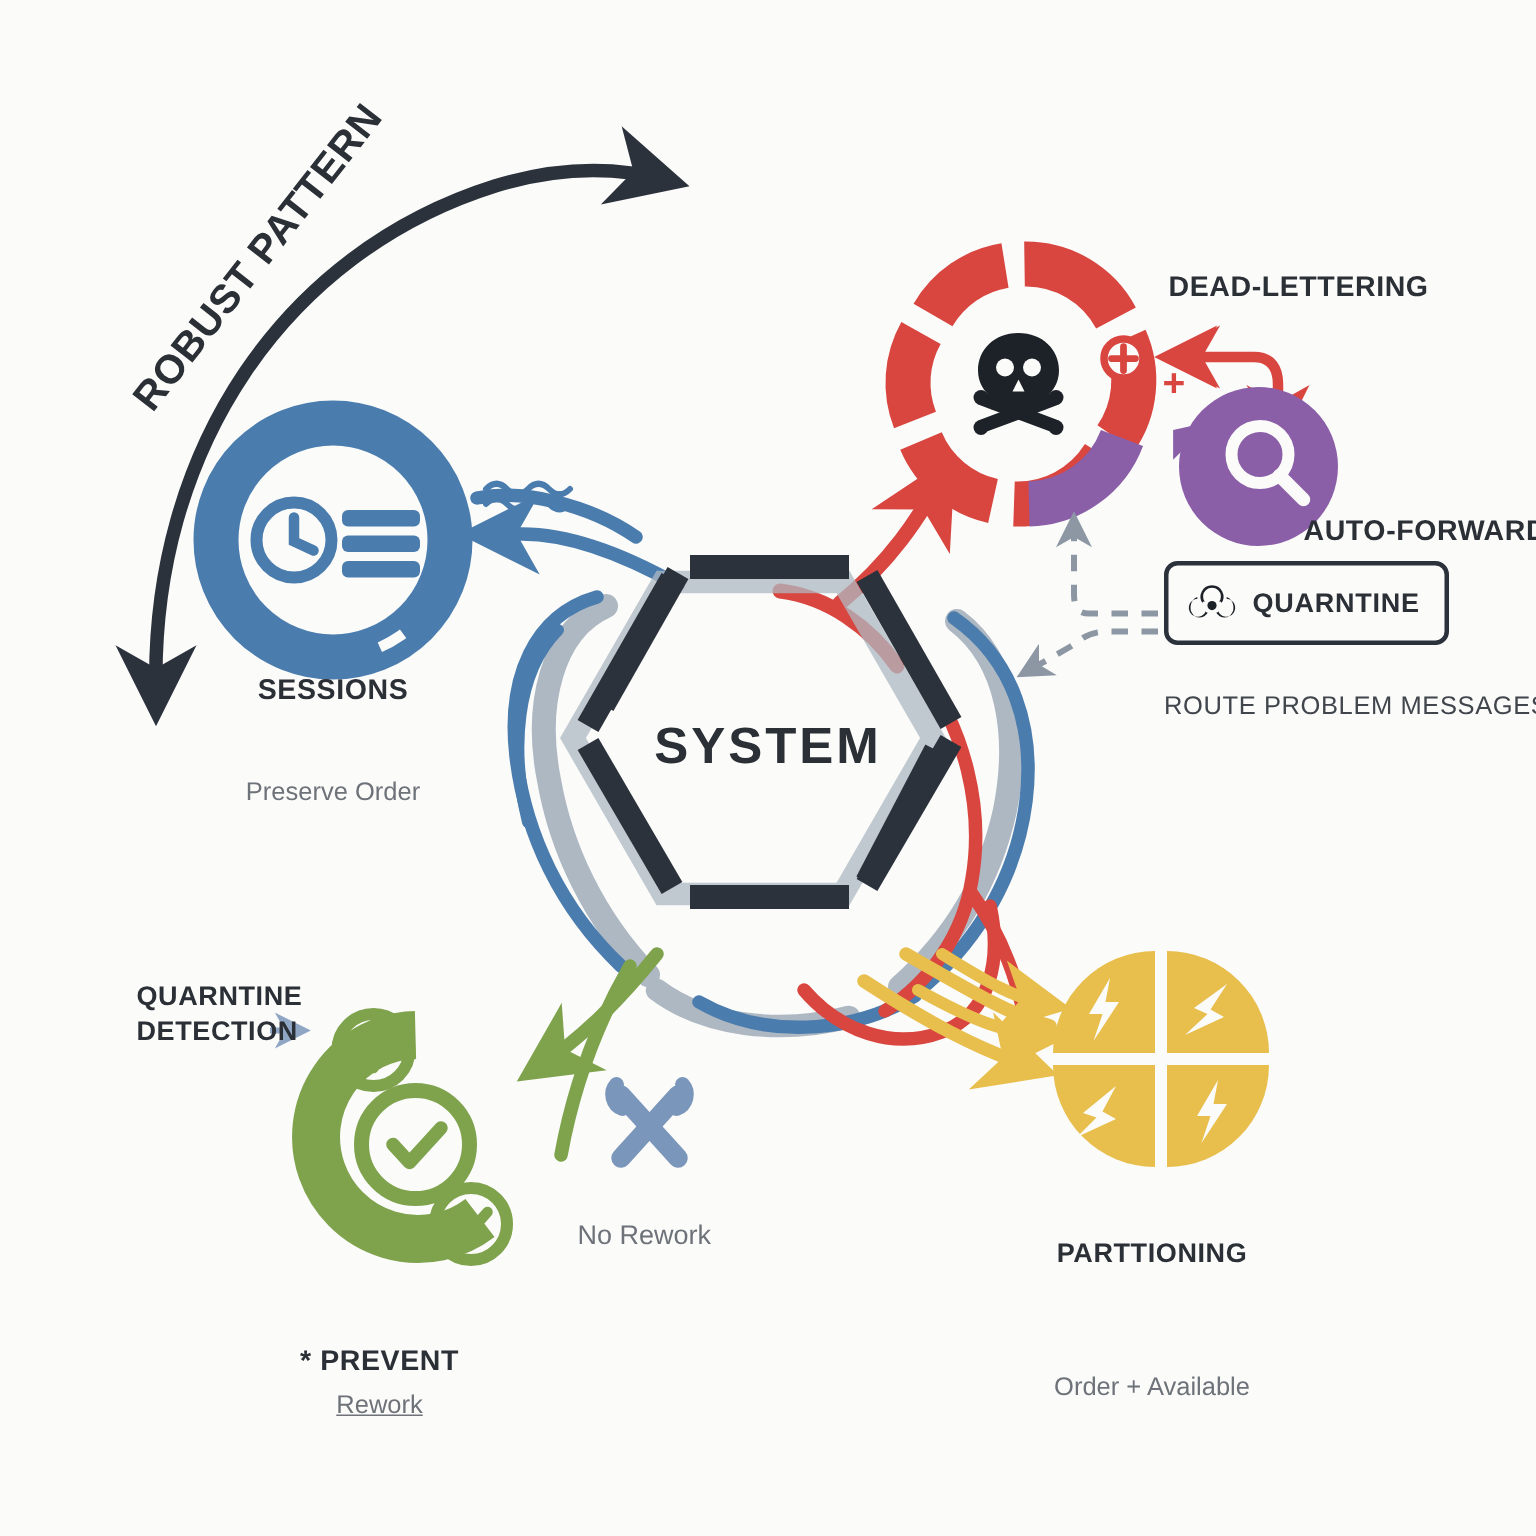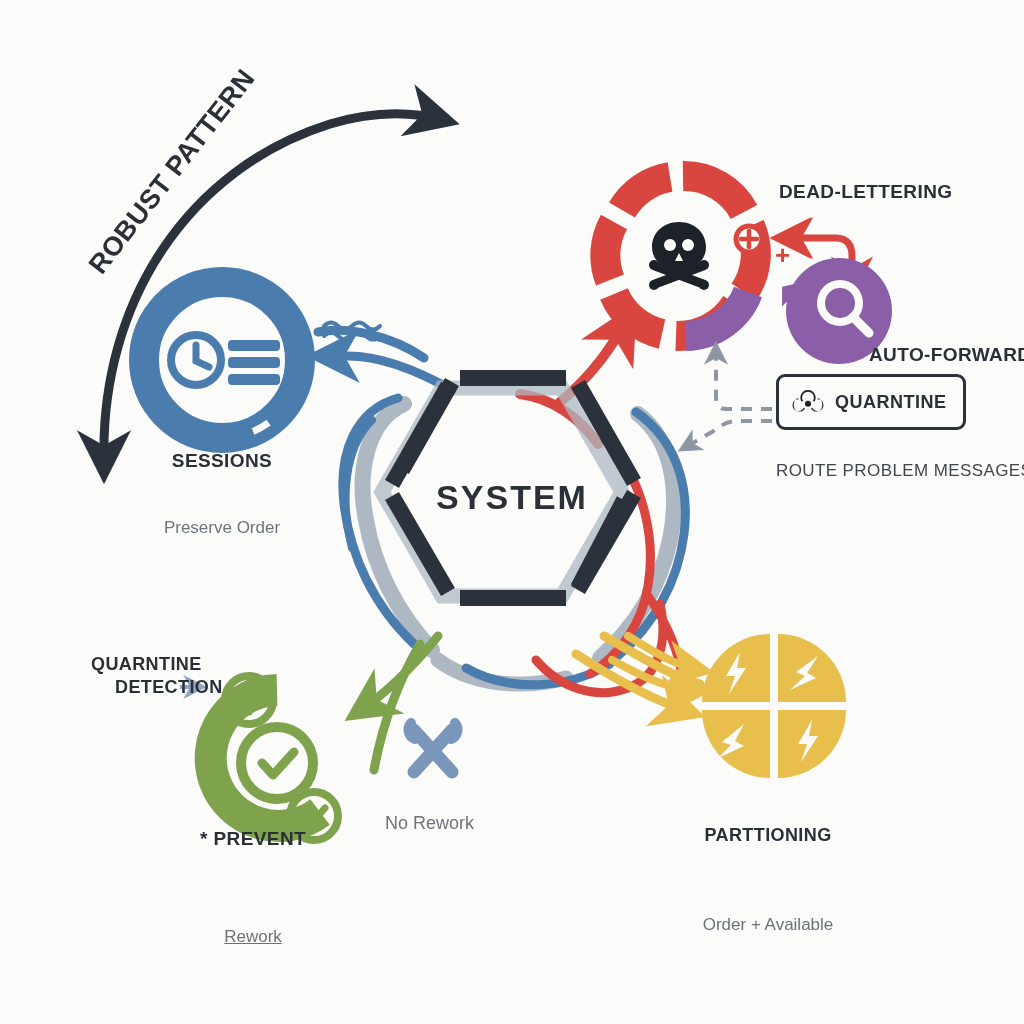--- a/index.html
+++ b/index.html
@@ -265,23 +265,23 @@
         <path d="M7.4,31 a9,9 0 0,1 1.4,-16 a1,1 0 0,0 0.8,1.8 a7,7 0 1,0 5.6,9.7 a1,1 0 0,0 1.9,0.5 A9,9 0 0,1 7.4,31 Z"></path>
         <path d="M32.6,31 a9,9 0 0,1 -9.7,-4 a1,1 0 0,0 1.9,-0.5 a7,7 0 1,0 5.6,-9.7 a1,1 0 0,0 0.8,-1.8 A9,9 0 0,1 32.6,31 Z"></path>
         <circle cx="20" cy="22" r="3.6"></circle>
       </g>
     </svg>
     <span style="font-weight:bold; font-size:18px; color:#2b2f36; letter-spacing:0.5px;">QUARNTINE</span>
   </div>
   <div class="lbl lbl-title" style="left:776px; top:461px; font-size:17px; font-weight:normal; color:#41464d;">ROUTE PROBLEM MESSAGES</div>
 
   <div class="lbl lbl-title" style="left:91px; top:654px; font-size:18px;">QUARNTINE</div>
-  <div class="lbl lbl-title" style="left:91px; top:677px; font-size:18px;margin-left:24px;">DETECTION</div>
-
-  <div class="lbl lbl-title centered" style="left:253px; top:828px; font-size:19px;">* PREVENT</div>
+  <div class="lbl lbl-title" style="left:91px; top:677px; font-size:18px;">DETECTION</div>
+
+  <div class="lbl lbl-title centered" style="left:253px; top:897px; font-size:19px;">* PREVENT</div>
   <div class="lbl lbl-sub centered" style="left:253px; top:882px; font-size:17px;text-decoration:underline;">Rework</div>
 
   <div class="lbl lbl-sub" style="left:385px; top:768px; font-size:18px;">No Rework</div>
 
   <div class="lbl lbl-title centered" style="left:768px; top:825px; font-size:18px;">PARTTIONING</div>
   <div class="lbl lbl-sub centered" style="left:768px; top:870px; font-size:17px;">Order + Available</div>
 
 </div>
 
 </body></html>

